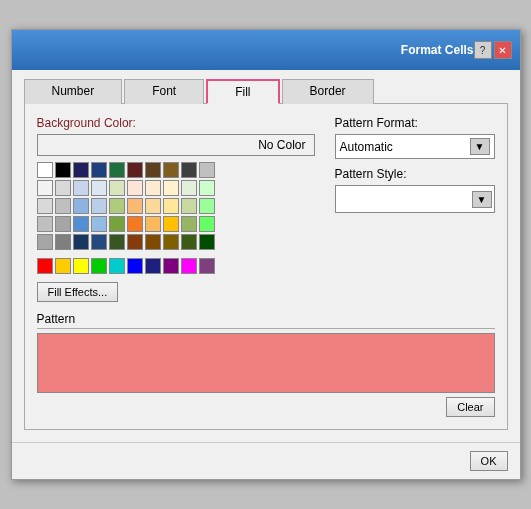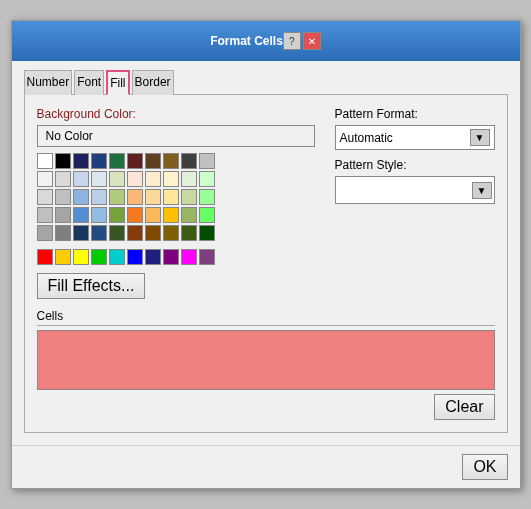--- a/index.html
+++ b/index.html
@@ -17,21 +17,21 @@
       width: 510px;
       background: #f0f0f0;
       border: 1px solid #999;
       box-shadow: 2px 2px 8px rgba(0,0,0,0.4);
     }
     .title-bar {
       background: linear-gradient(to bottom, #4a90d9, #2a6cb5);
       color: white;
       padding: 20px 8px;
       display: flex;
-      justify-content: center;
+      justify-content: flex-end;
       align-items: center;
       height: 32px;
     }
     .title-bar-text {
       font-size: 12px;
       font-weight: bold;
     }
     .title-bar-buttons {
       display: flex;
       gap: 2px;
@@ -55,21 +55,21 @@
     .dialog-body {
       padding: 8px 12px 12px;
     }
     .tabs {
       display: flex;
       gap: 0;
       margin-bottom: 0;
       border-bottom: 1px solid #aaa;
     }
     .tab {
-      padding: 4px 2px;
+      padding: 4px 27px;
       background: #ddd;
       border: 1px solid #aaa;
       border-bottom: none;
       cursor: pointer;
       font-size: 12px;
       margin-right: 2px;
       position: relative;
       bottom: -1px;
     }
     .tab.active {
@@ -100,21 +100,21 @@
       margin-bottom: 4px;
       color: #7f1d1d;
     }
     .no-color-btn {
       width: 100%;
       background: #f0f0f0;
       border: 1px solid #888;
       padding: 3px 8px;
       font-size: 12px;
       cursor: pointer;
-      text-align: left;
+      text-align: right;
       margin-bottom: 6px;
     }
     .color-grid {
       display: flex;
       flex-direction: column;
       gap: 2px;
     }
     .color-row {
       display: flex;
       gap: 2px;
@@ -128,21 +128,21 @@
     }
     .btn-row {
       display: flex;
       gap: 8px;
       margin-top: 8px;
     }
     .btn {
       padding: 3px 10px;
       background: linear-gradient(to bottom, #f5f5f5, #e0e0e0);
       border: 1px solid #888;
-      font-size: 16px;
+      font-size: 11px;
       cursor: pointer;
     }
     .btn.highlighted {
       border: 2px solid #4a90d9;
     }
     .pattern-color-label {
       font-size: 12px;
       margin-bottom: 4px;
     }
     .dropdown {
@@ -327,21 +327,21 @@
             <span class="dropdown-arrow">▼</span>
           </div>
           <div class="pattern-color-label">Pattern Style:</div>
           <div class="pattern-style-box">
             <span class="dropdown-arrow">▼</span>
           </div>
         </div>
       </div>
 
       <div class="sample-section">
-        <div class="sample-label">Cells</div>
+        <div class="sample-label">Pattern</div>
         <div class="sample-box"></div>
       </div>
 
       <div class="clear-row">
         <button class="btn">Clear</button>
       </div>
     </div>
   </div>
 
   <div class="dialog-footer">

